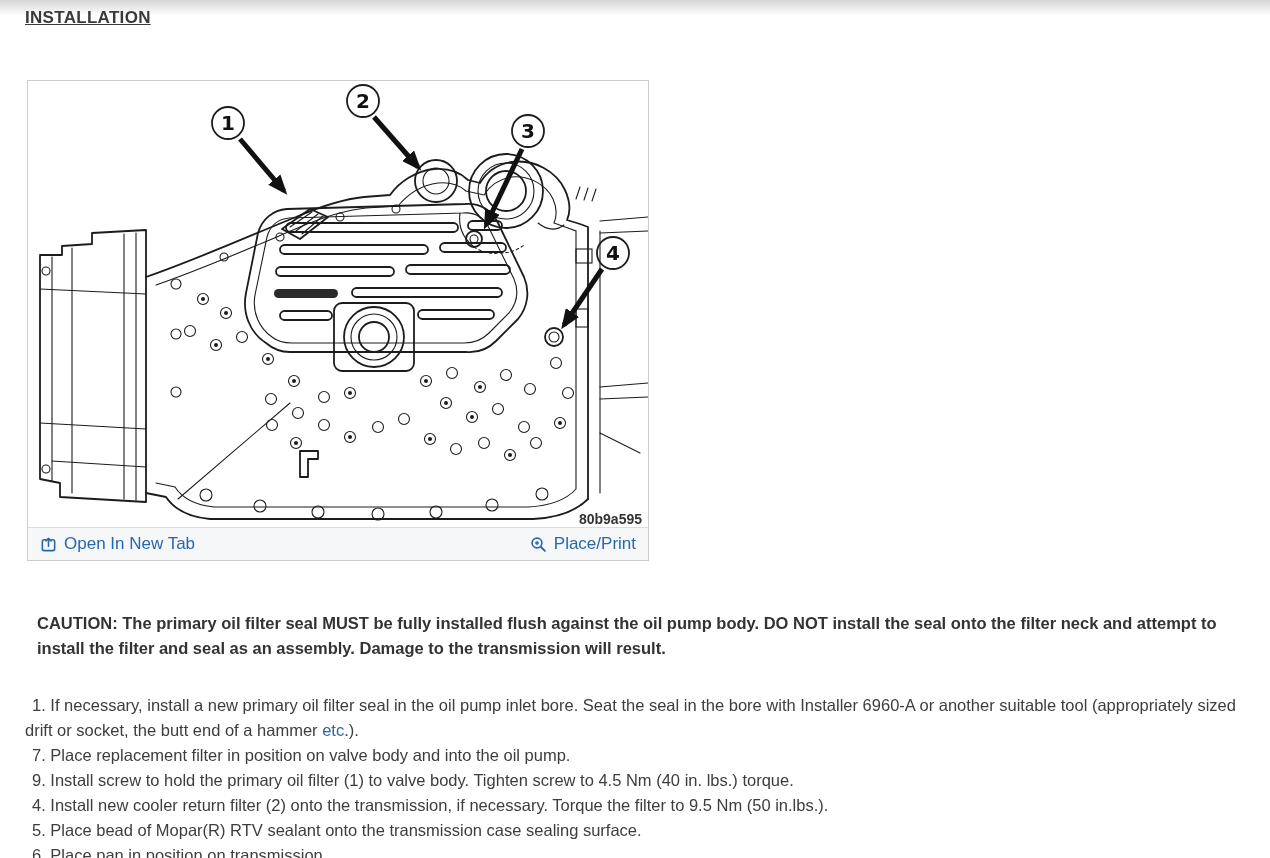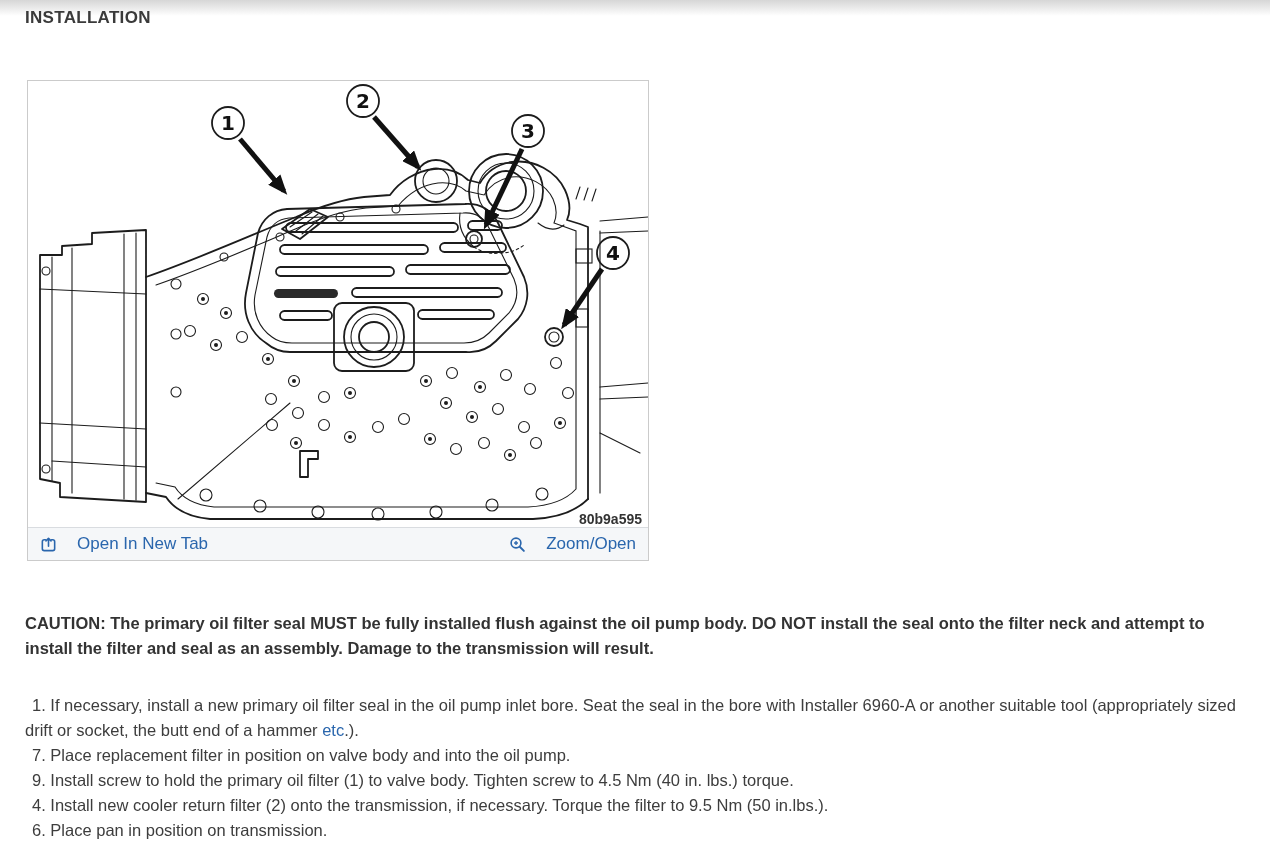--- a/index.html
+++ b/index.html
@@ -14,44 +14,45 @@
   }
   .top-shade {
     position:absolute; top:0; left:0; right:0; height:16px;
     background:linear-gradient(#d6d6d6, #ffffff);
     pointer-events:none;
   }
   .content { position:relative; padding:8px 25px 12px 25px; }
   .page-title {
     margin:0; font-size:17px; font-weight:bold; color:#3a3a3a;
     letter-spacing:0.3px;
+    text-decoration:underline;
   }
   
   .figure-panel {
     margin-top:52px; margin-left:2px;
     width:622px;
     border:1px solid #cbcbcb;
     background:#ffffff;
   }
   .figure-image { display:block; width:620px; height:446px; background:#ffffff; }
   .figure-footer {
     height:33px;
     display:flex; align-items:center; justify-content:space-between;
     padding:0 12px;
     background:#f5f7f9;
     border-top:1px solid #d9dce0;
   }
   .fig-link {
-    display:inline-flex; align-items:center; gap:20px;
+    display:inline-flex; align-items:center; gap:7px;
     color:#2a66ad; font-size:17px; text-decoration:none; cursor:pointer;
   }
   .fig-link svg { display:block; }
   
   .caution {
-    margin:50px 0 0 0;
+    margin:50px 0 0 12px;
     font-weight:bold;
     font-size:16.5px; line-height:25px;
     color:#333333;
     max-width:1190px;
   }
   .steps {
     margin-top:32px;
     font-size:16.5px; line-height:25px;
     color:#3d3d3d;
     max-width:1230px;
@@ -267,28 +268,29 @@
         </svg>
         <span>Open In New Tab</span>
       </a>
       <a class="fig-link">
         <svg viewBox="0 0 16 16" width="17" height="17">
           <circle cx="6.6" cy="6.6" r="4.6" stroke="#2a66ad" stroke-width="1.5" fill="none"></circle>
           <line x1="10.1" y1="10.1" x2="14" y2="14" stroke="#2a66ad" stroke-width="1.8" stroke-linecap="round"></line>
           <line x1="6.6" y1="4.7" x2="6.6" y2="8.5" stroke="#2a66ad" stroke-width="1.3"></line>
           <line x1="4.7" y1="6.6" x2="8.5" y2="6.6" stroke="#2a66ad" stroke-width="1.3"></line>
         </svg>
-        <span>Zoom/Open</span>
+        <span>Place/Print</span>
       </a>
     </div>
   </div>
 
   <p class="caution">CAUTION: The primary oil filter seal MUST be fully installed flush against the oil pump body. DO NOT install the seal onto the filter neck and attempt to install the filter and seal as an assembly. Damage to the transmission will result.</p>
 
   <div class="steps">
     <p><span>1. If necessary, install a new primary oil filter seal in the oil pump inlet bore. Seat the seal in the bore with Installer 6960-A or another suitable tool (appropriately sized drift or socket, the butt end of a hammer </span><a class="inline-link">etc</a><span>.).</span></p>
     <p>7. Place replacement filter in position on valve body and into the oil pump.</p>
     <p>9. Install screw to hold the primary oil filter (1) to valve body. Tighten screw to 4.5 Nm (40 in. lbs.) torque.</p>
     <p>4. Install new cooler return filter (2) onto the transmission, if necessary. Torque the filter to 9.5 Nm (50 in.lbs.).</p>
+    <p>5. Place bead of Mopar(R) RTV sealant onto the transmission case sealing surface.</p>
     <p>6. Place pan in position on transmission.</p>
   </div>
 
 </div>
 
 </body></html>

